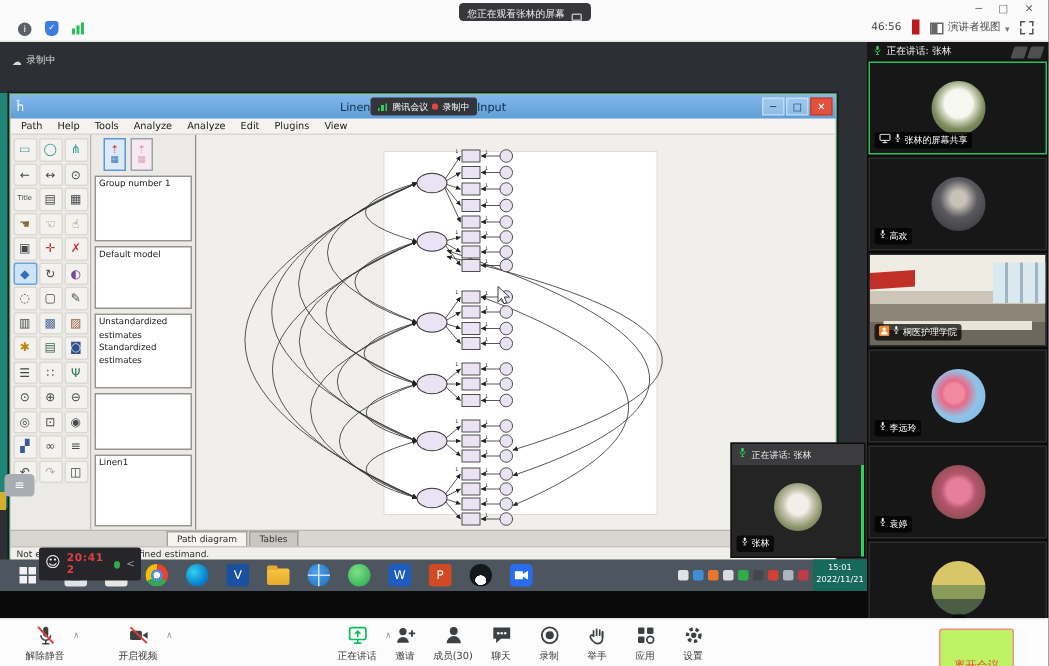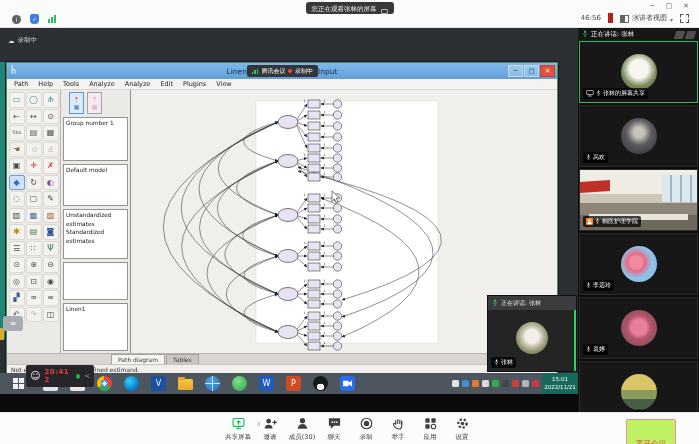--- a/index.html
+++ b/index.html
@@ -675,28 +675,49 @@
         </div>
       </div>
       <div class="tile">
         <div class="av av-umbrella"></div>
         <div class="chev">∨</div>
       </div>
     </div>
 </div>
 
 <div class="controlbar">
+  <div class="cgroup-left" id="cgroup-left">
+      <div class="ctrl">
+        <span><svg viewBox="0 0 16 16">
+            <rect x="6.2" y="2" width="3.6" height="7" rx="1.8" fill="#3c4043"></rect>
+            <path d="M4.5,8 a3.5,3.5 0 0 0 7,0" fill="none" stroke="#3c4043" stroke-width="1.1"></path>
+            <path d="M8,11.6 V14 M5.5,14 H10.5" stroke="#3c4043" stroke-width="1.1"></path>
+            <path d="M2.5,2 L13.5,13.8" stroke="#e03c31" stroke-width="1.4"></path>
+          </svg></span>
+        <span class="lb">解除静音</span>
+        <span class="ch">∧</span>
+      </div>
+      <div class="ctrl">
+        <span><svg viewBox="0 0 16 16">
+            <rect x="1.8" y="4.8" width="8.4" height="6.6" rx="1.2" fill="#3c4043"></rect>
+            <path d="M10.6,8 L14.3,5.7 V10.5 Z" fill="#3c4043"></path>
+            <path d="M2.2,2.4 L13.8,13.6" stroke="#e03c31" stroke-width="1.4"></path>
+          </svg></span>
+        <span class="lb">开启视频</span>
+        <span class="ch">∧</span>
+      </div>
+    </div>
   <div class="cgroup-center" id="cgroup-center">
       <div class="ctrl">
         <span><svg viewBox="0 0 16 16">
             <rect x="2.2" y="2.6" width="11.6" height="8.4" rx="1.4" fill="none" stroke="#0abf5b" stroke-width="1.2"></rect>
             <path d="M8,9.4 V5.4 M6.1,7 L8,5.1 L9.9,7" fill="none" stroke="#0abf5b" stroke-width="1.1"></path>
             <path d="M8,11 V13.2 M5.4,13.6 H10.6" stroke="#0abf5b" stroke-width="1.1"></path>
           </svg></span>
-        <span class="lb">共享屏幕</span>
+        <span class="lb">正在讲话</span>
         <span class="ch">∧</span>
       </div>
       <div class="ctrl">
         <span><svg viewBox="0 0 16 16">
             <circle cx="6" cy="5.4" r="2.6" fill="#3c4043"></circle>
             <path d="M1.8,13.4 a4.2,4.2 0 0 1 8.4,0 z" fill="#3c4043"></path>
             <path d="M12.4,4.4 V9 M10.1,6.7 H14.7" stroke="#3c4043" stroke-width="1.3"></path>
           </svg></span>
         <span class="lb">邀请</span>
       </div>

